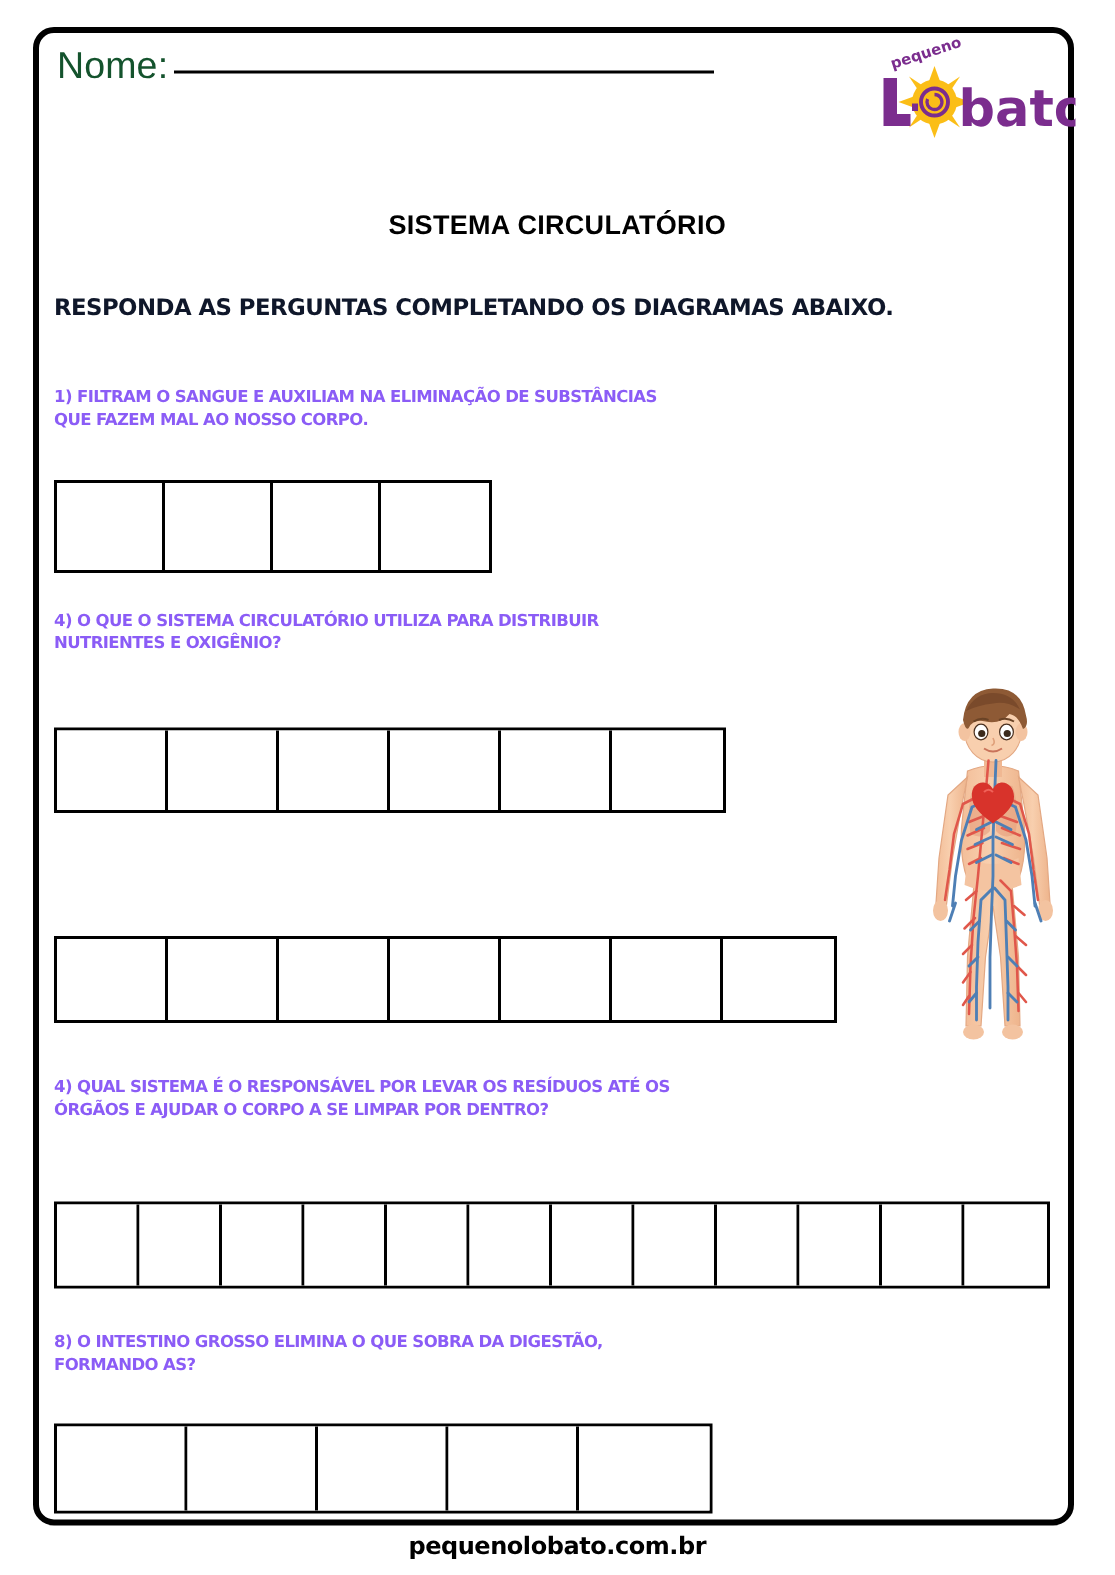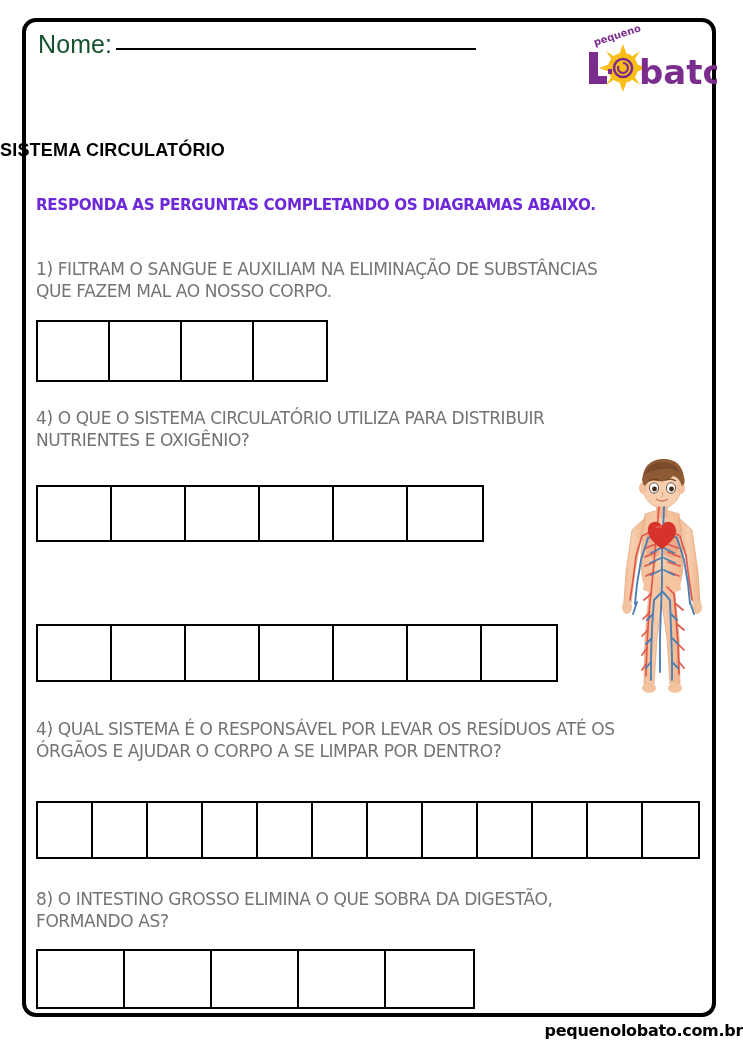--- a/index.html
+++ b/index.html
@@ -81,47 +81,48 @@
     font-size: 25px;
     font-weight: bold;
     color: #000;
     letter-spacing: -0.2px;
   }
   .title-sub {
     position: absolute;
     left: 0;
     top: 140px;
     width: 743px;
+    text-align: center;
     font-family: "Liberation Sans", sans-serif;
     font-size: 18px;
     font-weight: bold;
     color: #000;
     letter-spacing: 0.2px;
   }
 
   
   .content {
     position: absolute;
     left: 36px;
     top: 196px;
     width: 668px;
   }
   .instruction {
     font-family: "DejaVu Sans", sans-serif;
     font-size: 15.2px;
     font-weight: bold;
-    color: #6d28d9;
+    color: #0f172a;
     letter-spacing: -0.35px;
     margin-bottom: 4px;
   }
   .question {
     font-family: "DejaVu Sans", sans-serif;
-    font-size: 17px;
-    font-weight: normal;
-    color: #737373;
+    font-size: 11px;
+    font-weight: bold;
+    color: #8b5cf6;
     letter-spacing: -0.4px;
     line-height: 1.32;
     white-space: pre-line;
   }
 
   .qblock { position: absolute; left: 36px; width: 680px; }
 
   
   .boxrow {
     display: flex;
@@ -136,21 +137,21 @@
     background: #fff;
   }
   .boxrow .cell:last-child { border-right: none; }
 
   
   .footer {
     position: absolute;
     left: 0;
     top: 1021px;
     width: 743px;
-    text-align: right;
+    text-align: center;
     font-family: "DejaVu Sans", sans-serif;
     font-size: 16px;
     font-weight: bold;
     color: #000;
     letter-spacing: -0.3px;
   }
 
   
   .figure {
     position: absolute;

